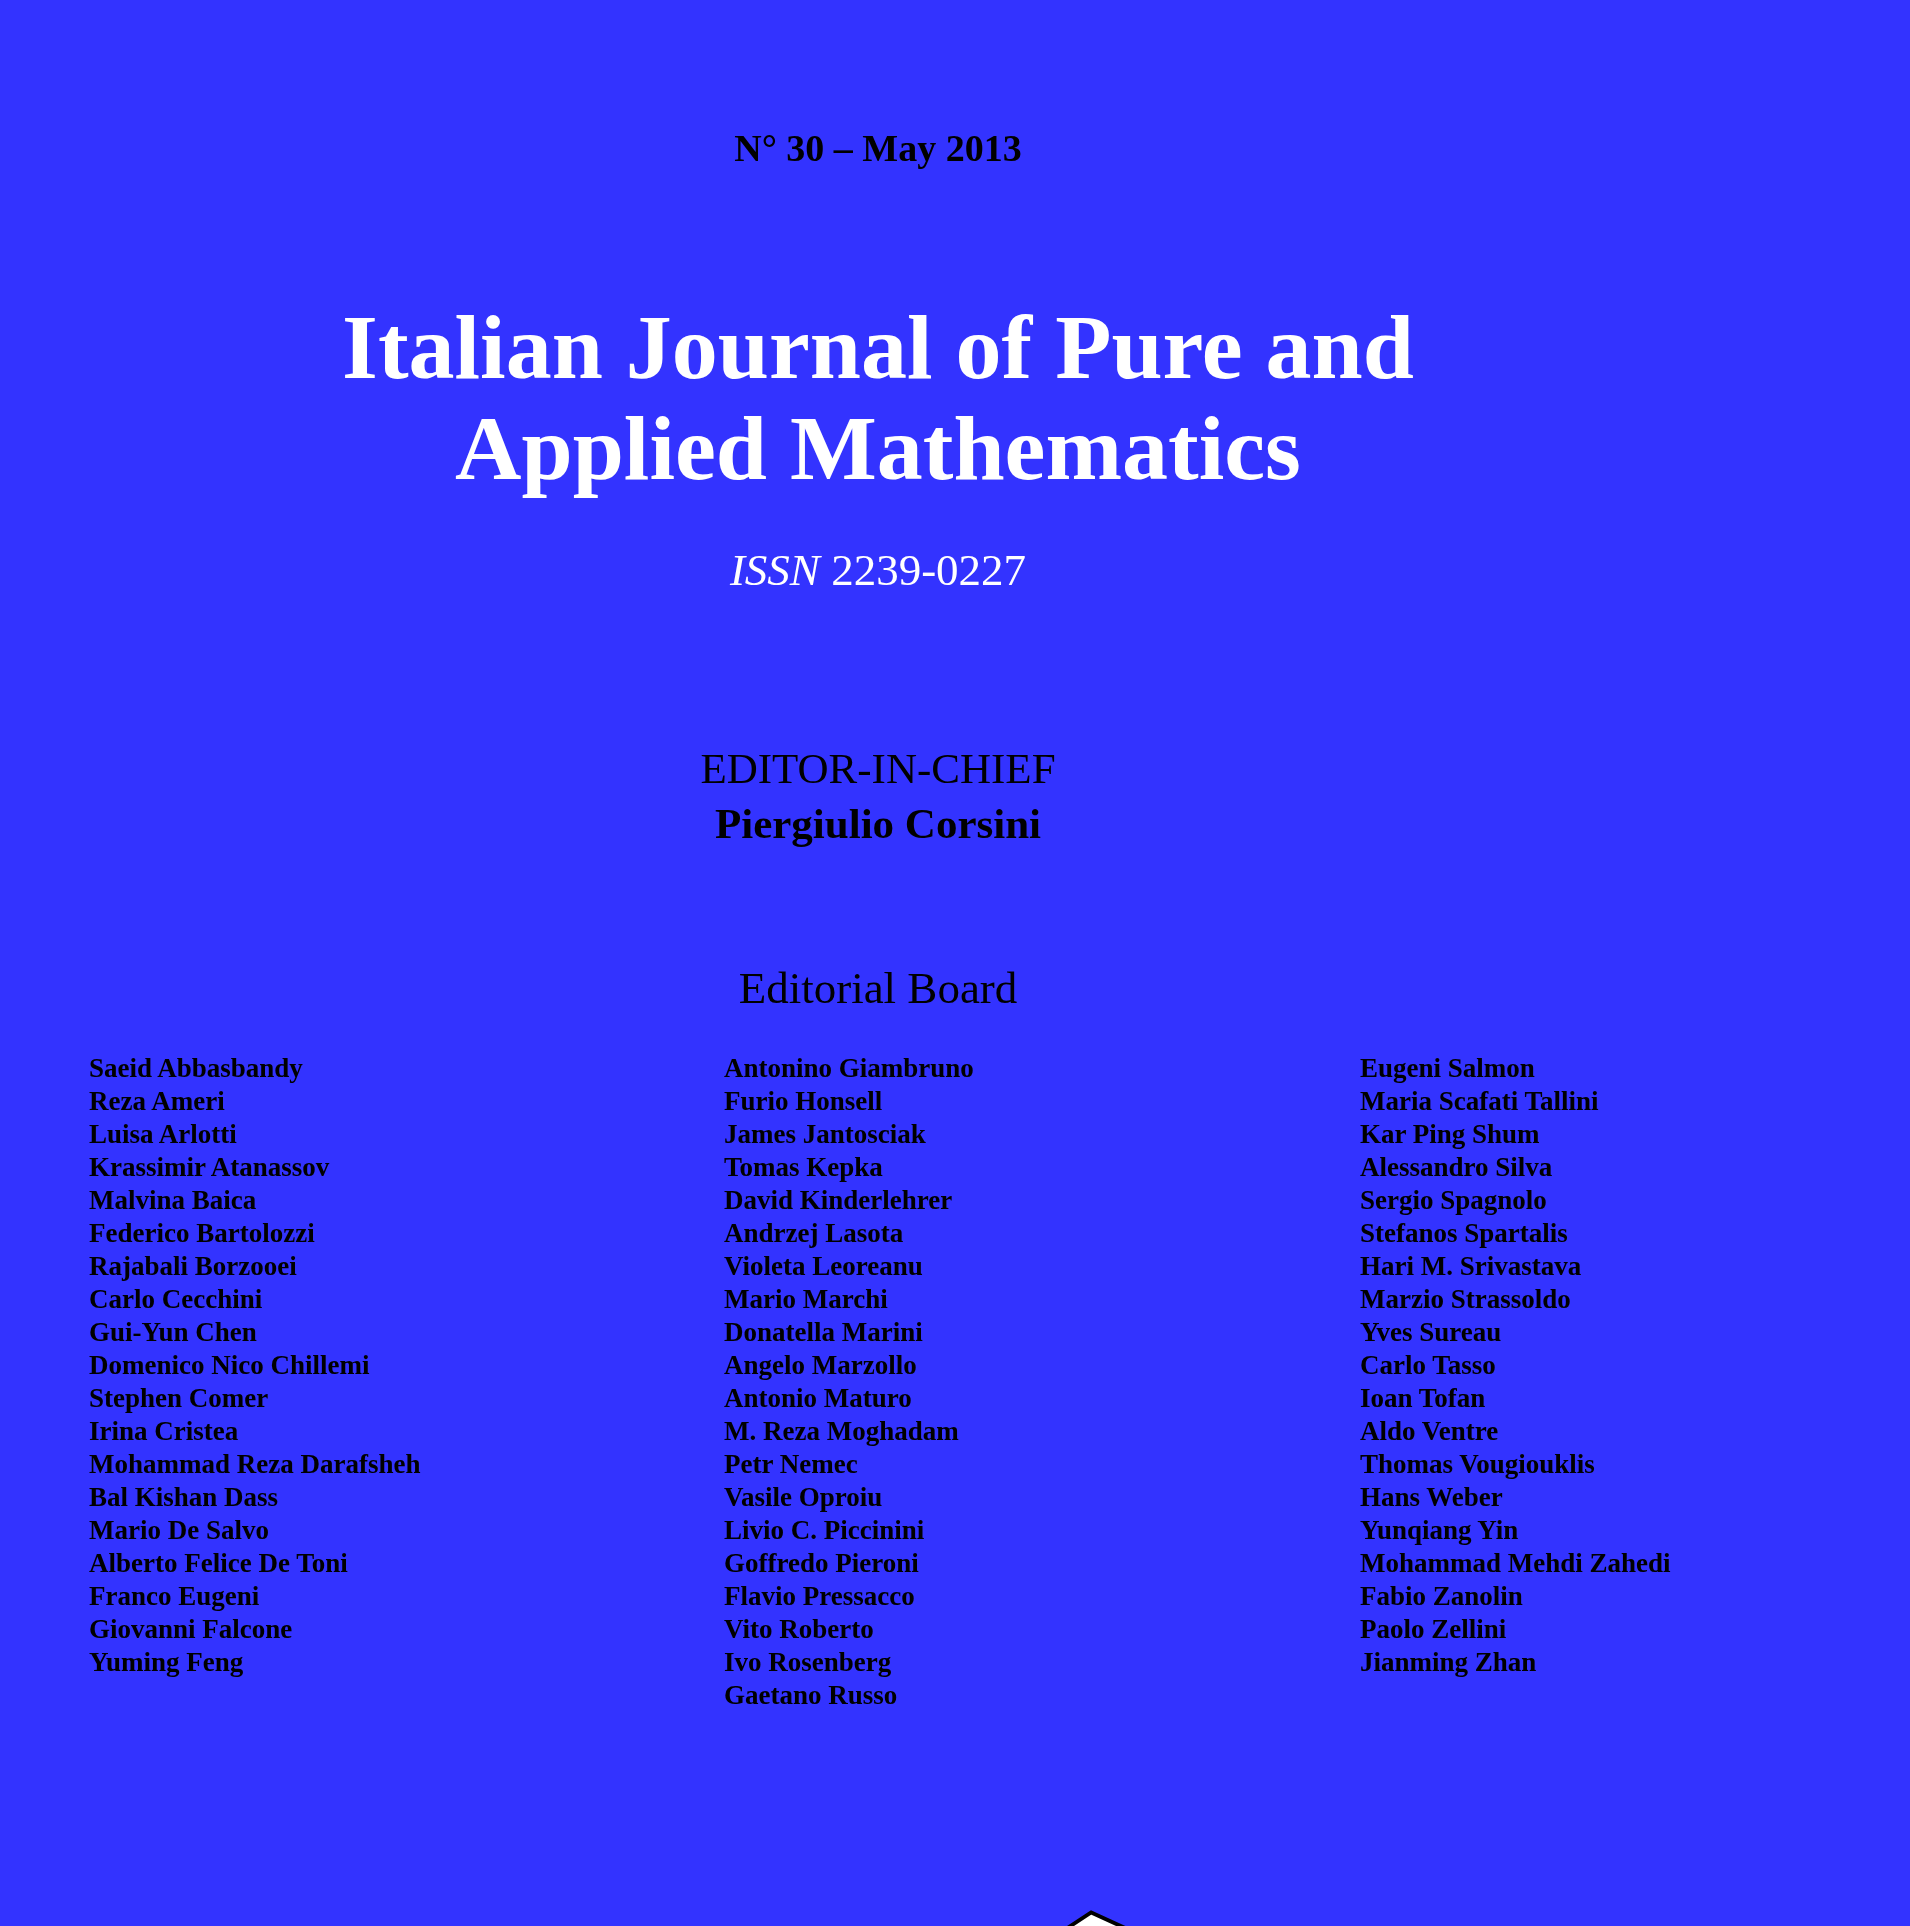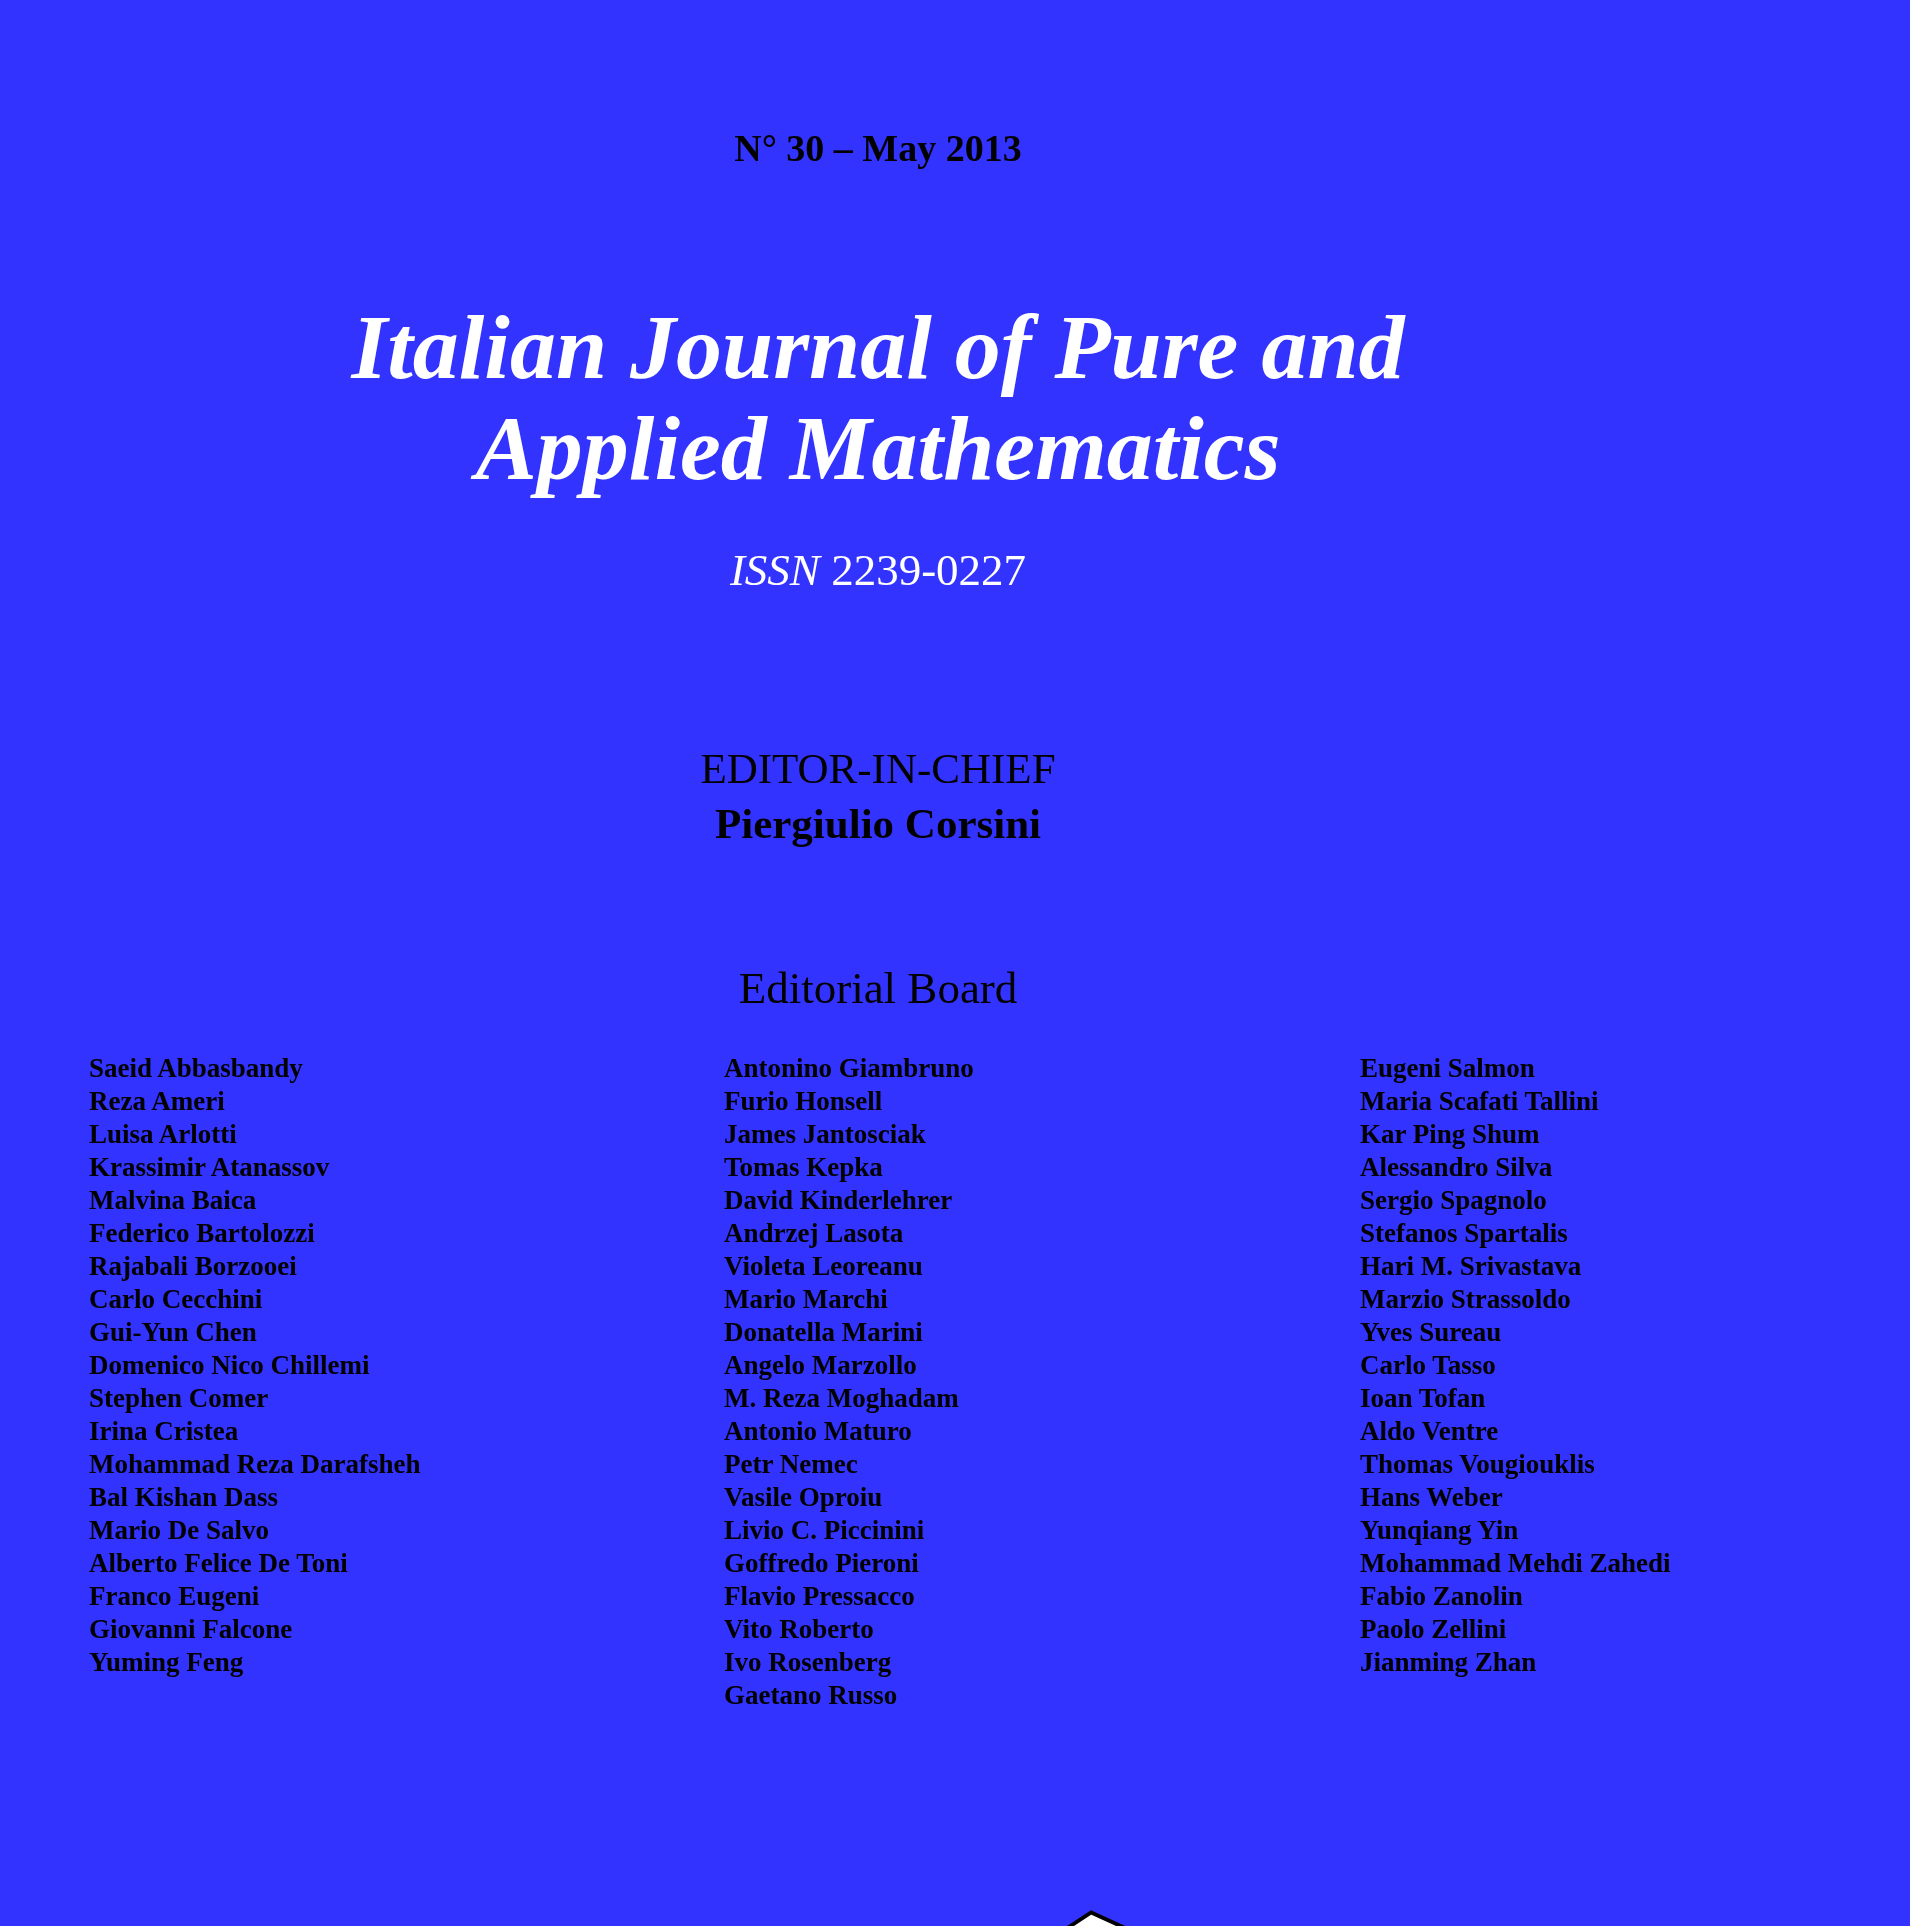--- a/index.html
+++ b/index.html
@@ -11,21 +11,20 @@
       color: #000;
     }
     .abs { position: absolute; left: 0; width: 1756px; text-align: center; }
     .issue {
       top: 121px; font-size: 38px; font-weight: bold;
       line-height: 54px;
     }
     .title {
       top: 297px; font-size: 92px; font-weight: bold; color: #ffffff;
       line-height: 101px;
-      font-style: italic;
     }
     .issn {
       top: 541px; font-size: 45px; color: #ffffff; line-height: 58px;
     }
     .issn i { font-style: italic; }
     .eic-label {
       top: 742px; font-size: 43px; line-height: 54px;
     }
     .eic-name {
       top: 797px; font-size: 43px; font-weight: bold; line-height: 54px;
@@ -92,22 +91,22 @@
   <div>Antonino Giambruno</div>
   <div>Furio Honsell</div>
   <div>James Jantosciak</div>
   <div>Tomas Kepka</div>
   <div>David Kinderlehrer</div>
   <div>Andrzej Lasota</div>
   <div>Violeta Leoreanu</div>
   <div>Mario Marchi</div>
   <div>Donatella Marini</div>
   <div>Angelo Marzollo</div>
+  <div>Antonio Maturo</div>
   <div>M. Reza Moghadam</div>
-  <div>Antonio Maturo</div>
   <div>Petr Nemec</div>
   <div>Vasile Oproiu</div>
   <div>Livio C. Piccinini</div>
   <div>Goffredo Pieroni</div>
   <div>Flavio Pressacco</div>
   <div>Vito Roberto</div>
   <div>Ivo Rosenberg</div>
   <div>Gaetano Russo</div>
 </div>
 

